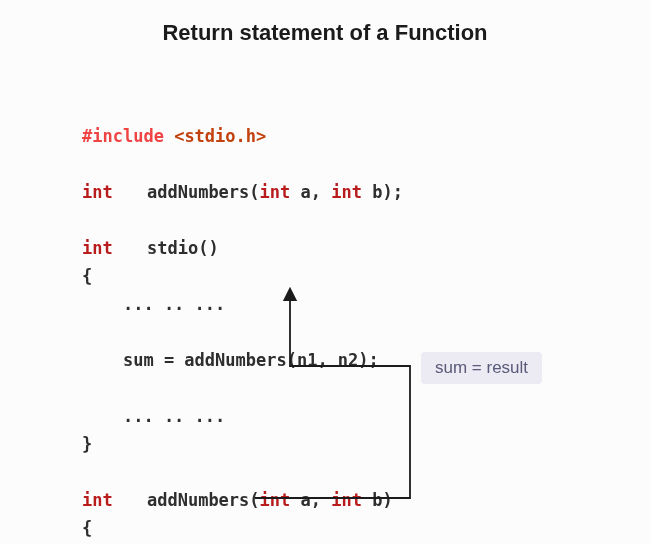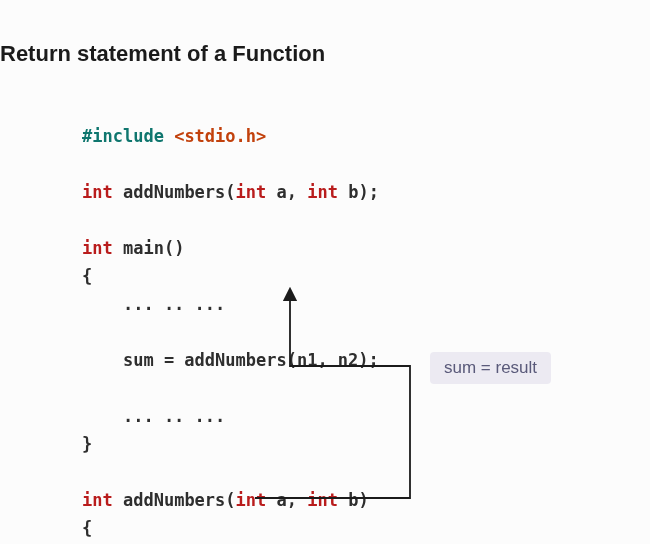--- a/index.html
+++ b/index.html
@@ -3,74 +3,75 @@
 <meta charset="utf-8">
 <style>
   * { margin: 0; padding: 0; box-sizing: border-box; }
   html, body { width: 650px; height: 544px; }
   body {
     background: #fcfcfc;
     font-family: "Segoe UI", Arial, sans-serif;
     position: relative;
   }
   .title {
+    text-align: center;
     font-weight: 700;
     font-size: 22px;
     color: #1b1b1b;
-    padding-top: 41px;
+    padding-top: 20px;
   }
   .code-block {
     position: absolute;
     left: 82px;
     top: 94px;
     font-family: Consolas, Menlo, "DejaVu Sans Mono", monospace;
     font-size: 17px;
     line-height: 28px;
     font-weight: 600;
     color: #2e2e2e;
     white-space: pre;
   }
-  .tok-pp   { color: #0f766e; margin-top: 40px; } 
+  .tok-pp   { color: #ef4444; margin-top: 40px; } 
   .tok-lib  { color: #c2410c; } 
   .tok-type { color: #b91c1c; } 
-  .tok-fn   { color: #2e2e2e; }
+  .tok-fn   { color: #2e2e2e; margin-left: 24px; }
   .tok-id   { color: #2e2e2e; }
   .tok-dots { color: #2e2e2e; }
 
   .arrow-svg {
     position: absolute;
     left: 0; top: 0;
     width: 650px; height: 544px;
     pointer-events: none;
   }
 
   .annotation {
     position: absolute;
-    left: 430px;
+    left: 421px;
     top: 352px;
     background: #eceaf2;
     color: #5a5a7a;
     font-family: "Segoe UI", Arial, sans-serif;
     font-size: 17px;
     font-weight: 500;
     padding: 6px 14px;
     border-radius: 4px;
   }
 </style>
 </head>
 <body>
 
 <h1 class="title">Return statement of a Function</h1>
 
 <div class="code-block">
 <span class="tok-pp">#include</span> <span class="tok-lib">&lt;stdio.h&gt;</span>
 
 <span class="tok-type">int</span> <span class="tok-fn">addNumbers(</span><span class="tok-type">int</span><span class="tok-id"> a, </span><span class="tok-type">int</span><span class="tok-id"> b);</span>
 
-<span class="tok-type">int</span> <span class="tok-fn">main()</span>
+<span class="tok-type">int</span> <span class="tok-fn">stdio()</span>
 <span class="tok-id">{</span>
 <span class="tok-dots">    ... .. ...</span>
 
 <span class="tok-id">    sum = addNumbers(n1, n2);</span>
 
 <span class="tok-dots">    ... .. ...</span>
 <span class="tok-id">}</span>
 
 <span class="tok-type">int</span> <span class="tok-fn">addNumbers(</span><span class="tok-type">int</span><span class="tok-id"> a, </span><span class="tok-type">int</span><span class="tok-id"> b)</span>
 <span class="tok-id">{</span>

